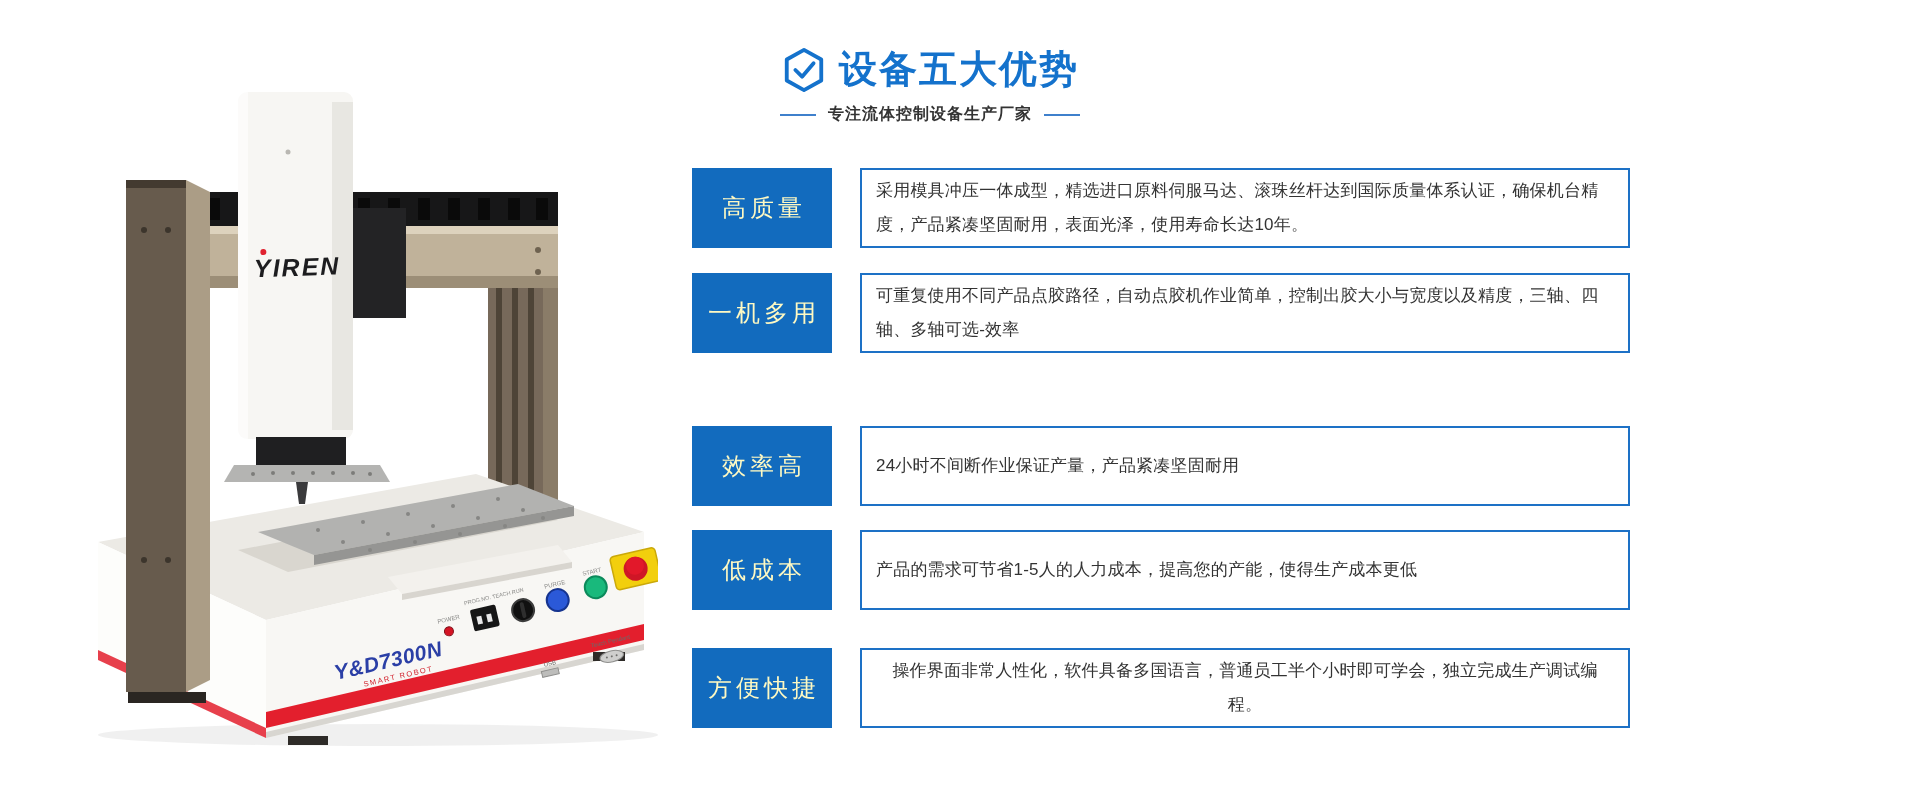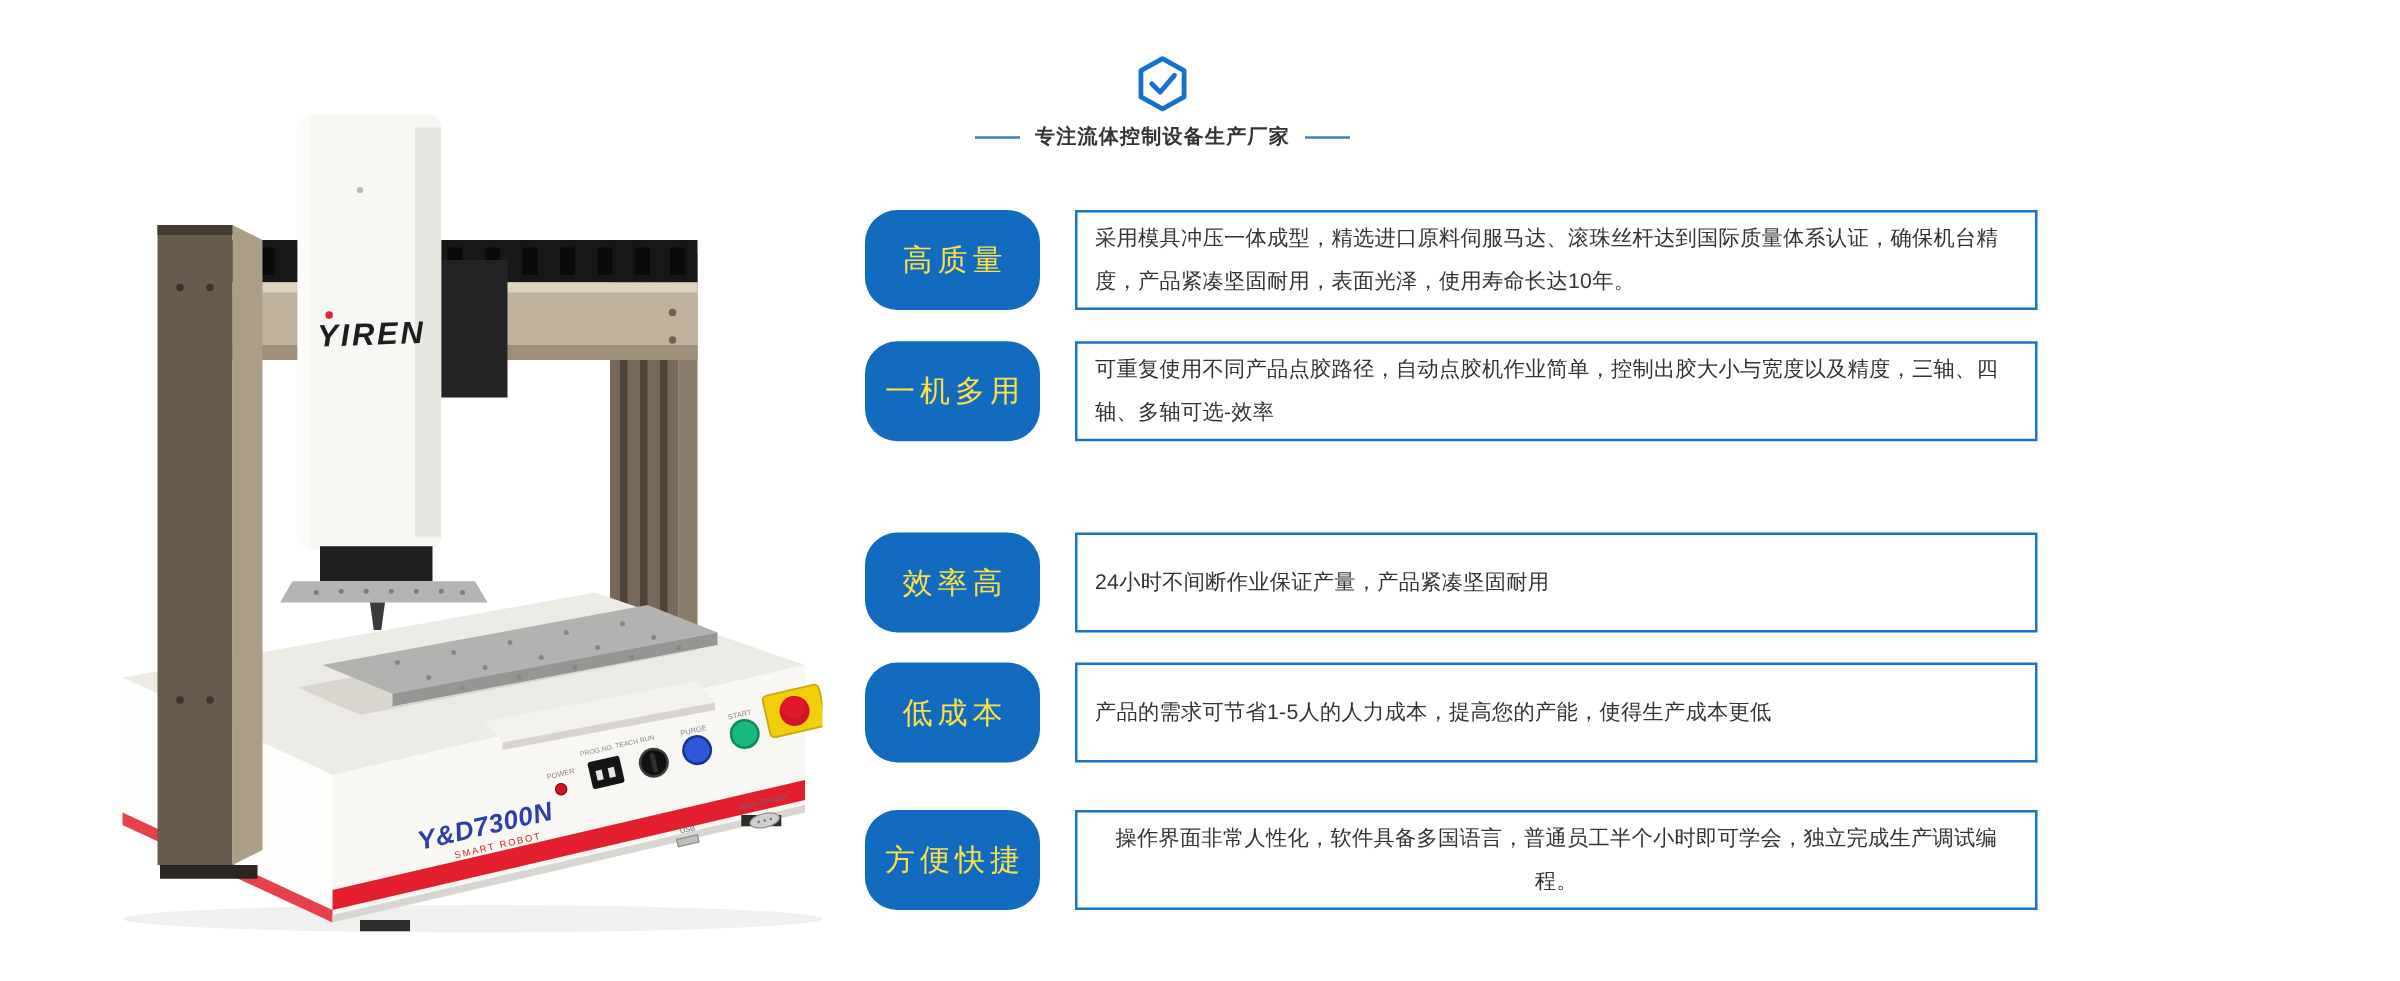--- a/index.html
+++ b/index.html
@@ -36,25 +36,24 @@
     position:absolute; left:692px; width:938px; height:80px;
     display:flex; align-items:stretch;
   }
   .row-1 { top:168px; }
   .row-2 { top:273px; }
   .row-3 { top:426px; }
   .row-4 { top:530px; }
   .row-5 { top:648px;text-align:center; }
   .adv-label {
     width:140px; flex:0 0 140px;
-    background:#126bbe; color:#fde047;
+    background:#126bbe; color:#fef9c3;
     display:flex; align-items:center; justify-content:center;
     font-size:24px; letter-spacing:4px; text-indent:4px;
     font-weight:normal;
-    border-radius:26px;
   }
   .adv-box {
     margin-left:28px; flex:1;
     border:2px solid #1d71c6; background:#ffffff;
     display:flex; align-items:center;
     padding:4px 14px;
   }
   .adv-text {
     font-size:17px; color:#333333; line-height:34px;
     letter-spacing:0.2px;
@@ -222,20 +221,21 @@
       </g>
     </svg>
   </div>
 
   <div class="header">
     <div class="title-line">
       <svg class="title-icon" viewBox="0 0 48 48">
         <polygon points="24,3 42,13 42,35 24,45 6,35 6,13" fill="none" stroke="#1472cc" stroke-width="4" stroke-linejoin="round"></polygon>
         <polyline points="15,24 22,31 34,17" fill="none" stroke="#1472cc" stroke-width="4" stroke-linecap="round" stroke-linejoin="round"></polyline>
       </svg>
+      <div class="page-title">设备五大优势</div>
     </div>
     <div class="subtitle-line">
       <span class="subtitle-dash"></span>
       <span class="subtitle">专注流体控制设备生产厂家</span>
       <span class="subtitle-dash"></span>
     </div>
   </div>
 
   <div class="row row-1">
     <div class="adv-label">高质量</div>

